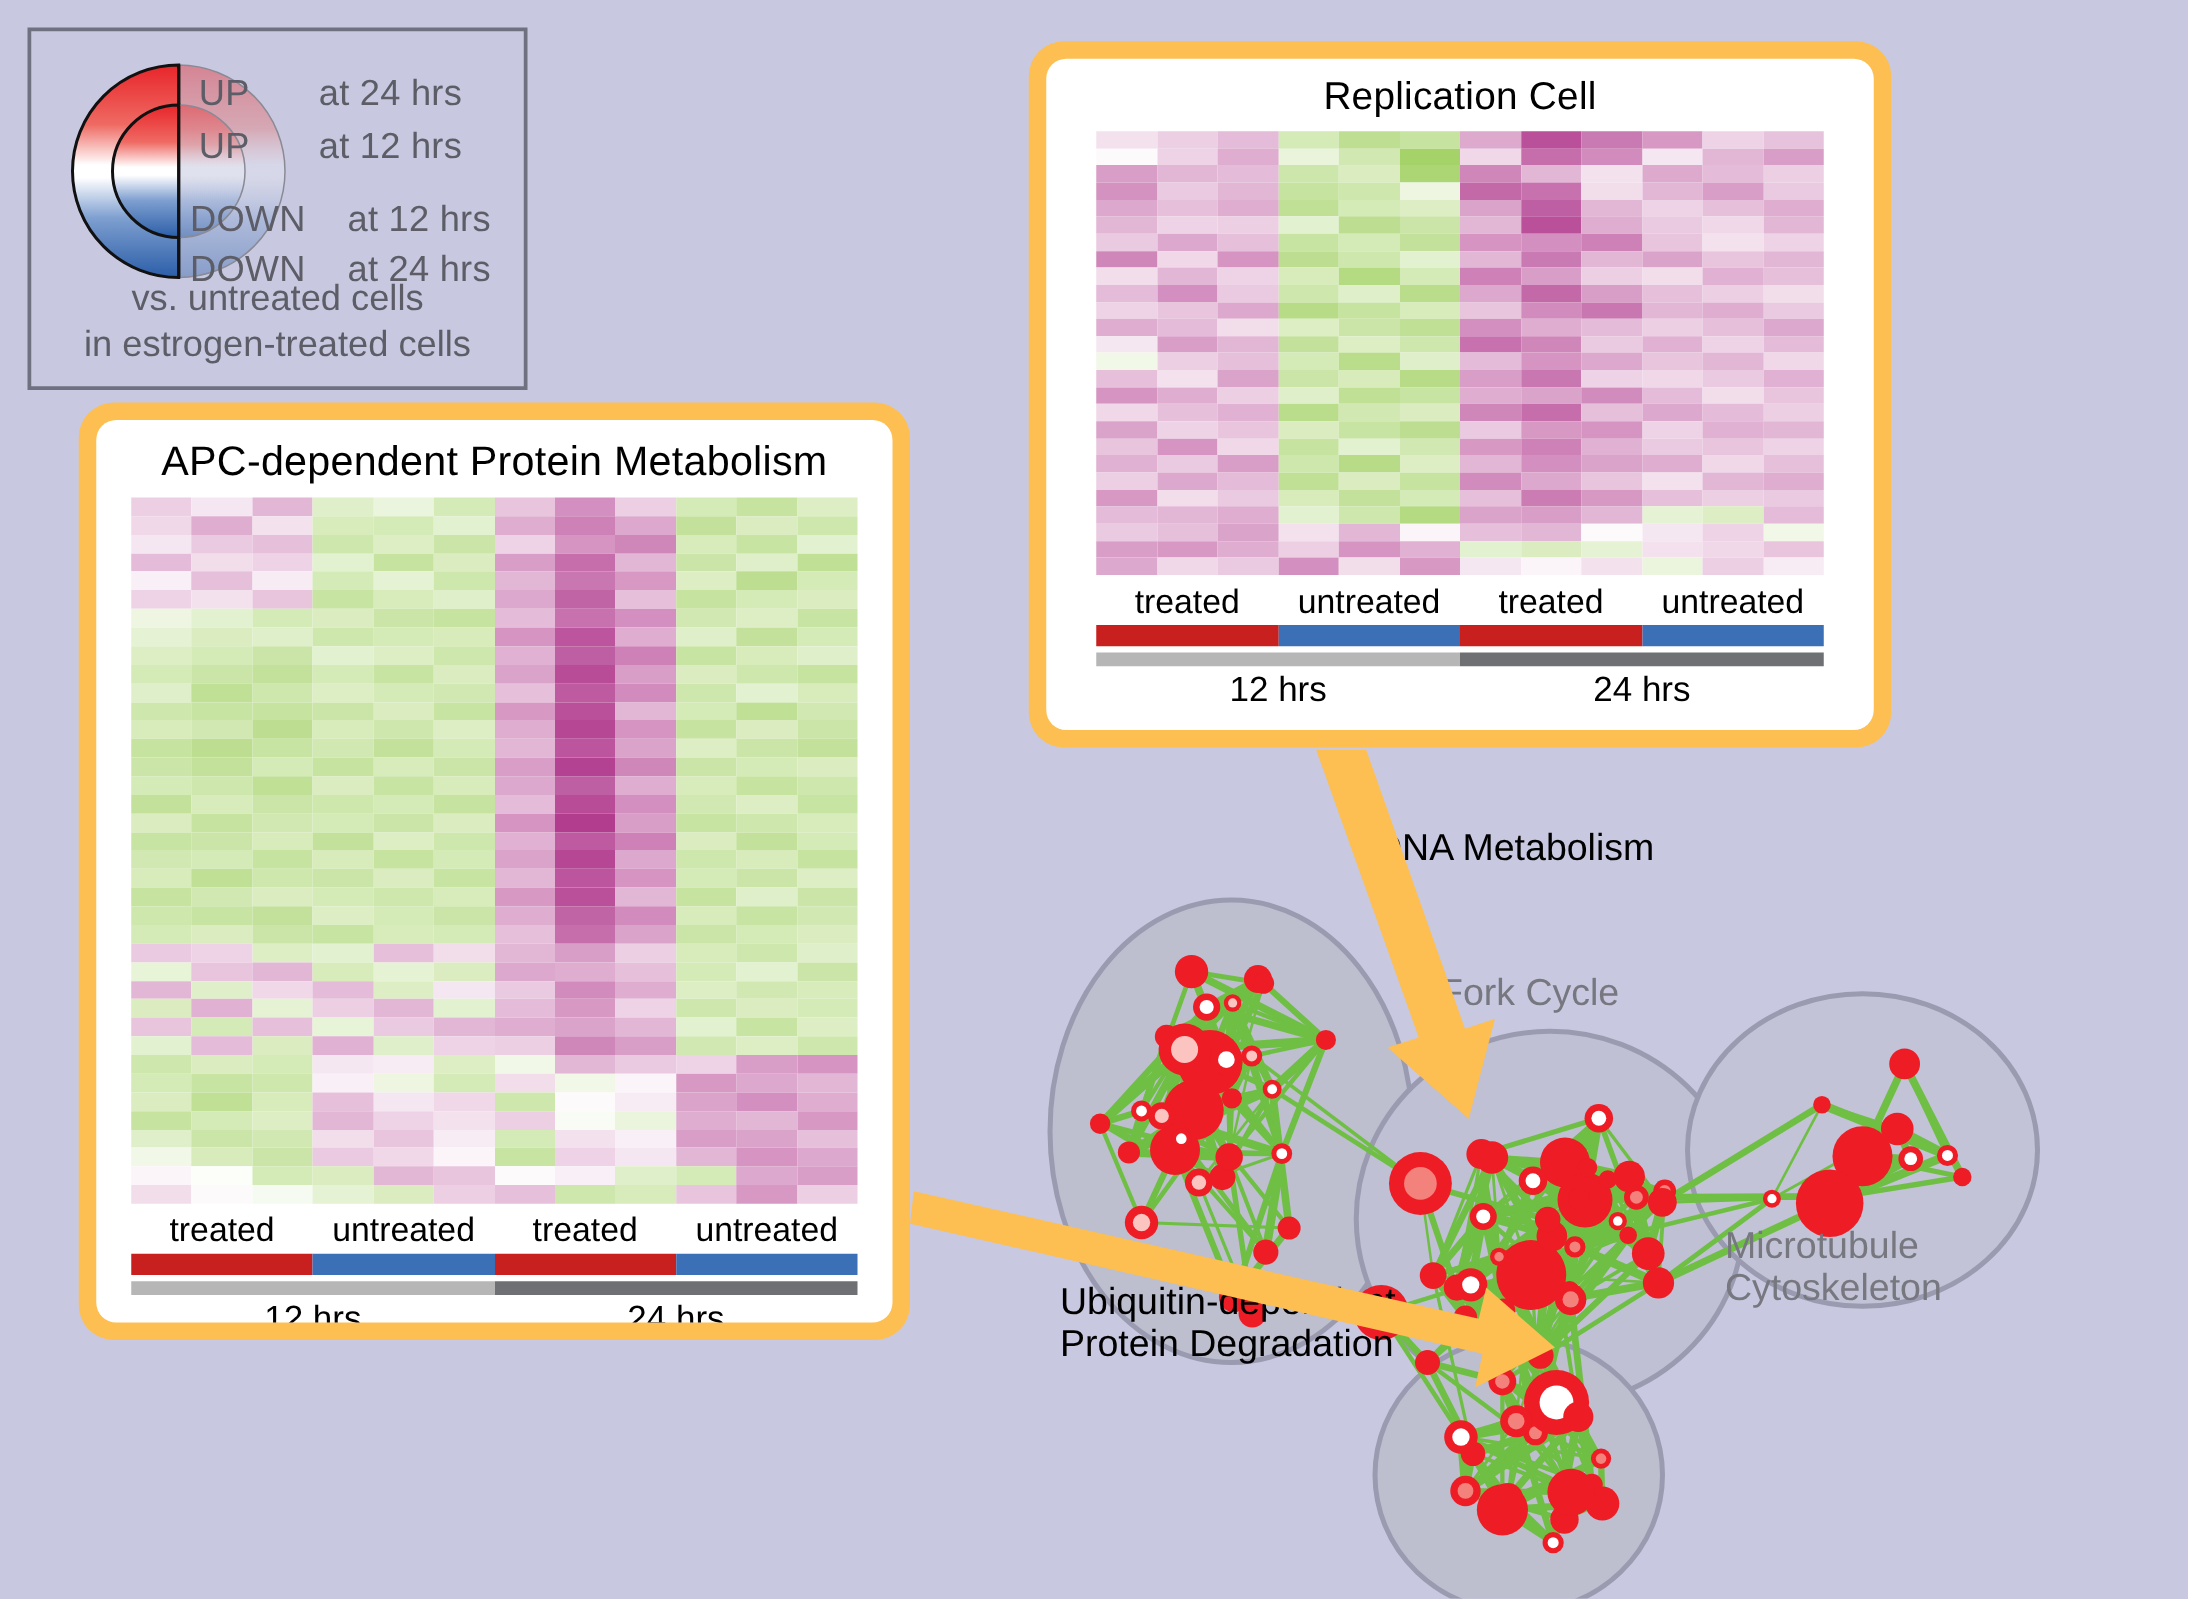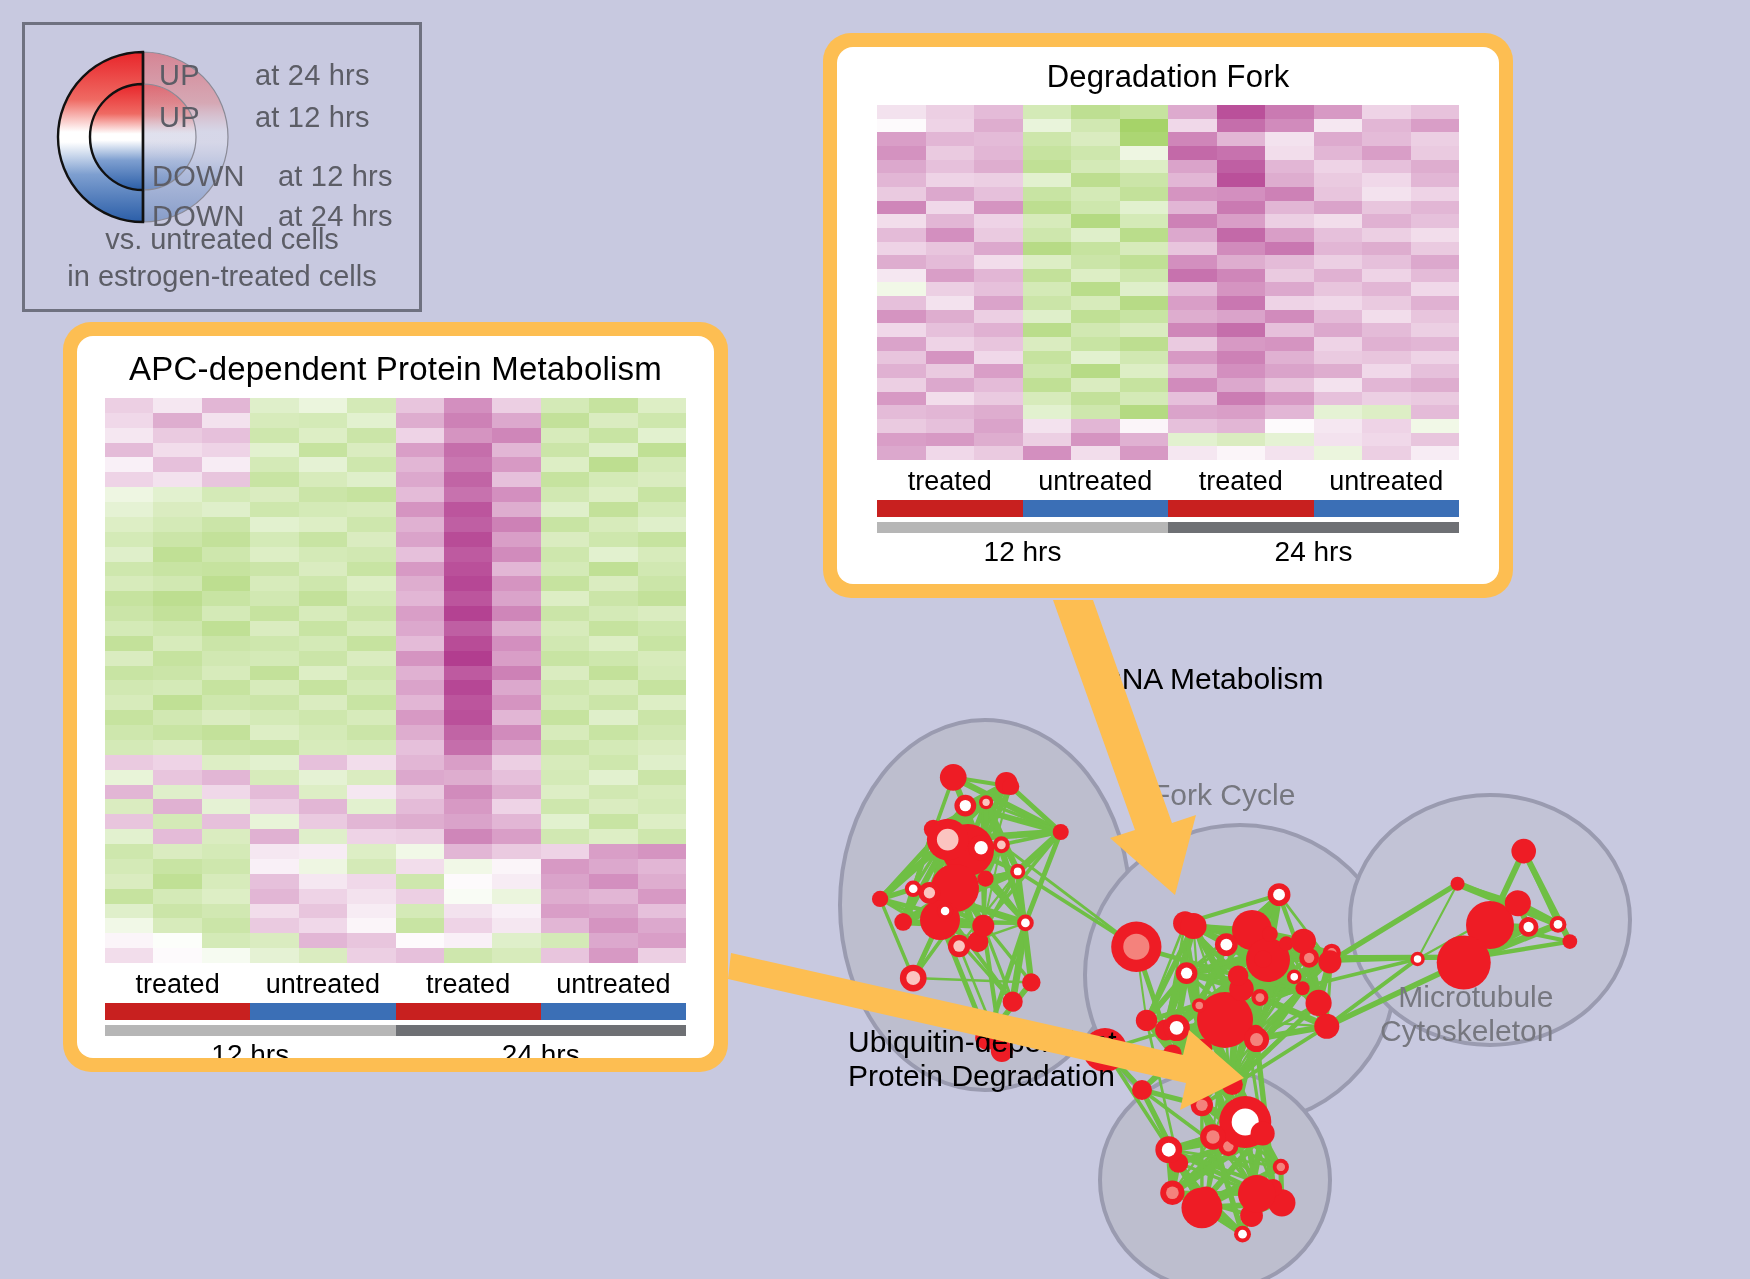--- a/index.html
+++ b/index.html
@@ -72,21 +72,21 @@
   .time-labels > span{flex:1 1 0;text-align:center;font-size:28px;color:#000;}
 
   
   #network{position:absolute;left:800px;top:620px;width:950px;height:659px;}
   #network svg{display:block;width:100%;height:100%;}
   .cluster-label{
     position:absolute;white-space:pre-line;font-size:30px;line-height:1.12;
   }
   #label-dna{left:300px;top:42px;color:#000;}
   #label-cell-cycle{left:352px;top:158px;color:#76777f;}
-  #label-microtubule{left:580px;top:360px;color:#76777f;text-align:right;}
+  #label-microtubule{left:580px;top:360px;color:#76777f;}
   #label-ubiquitin{left:48px;top:405px;color:#000;}
 
   
   #arrows{position:absolute;inset:0;pointer-events:none;}
 </style>
 </head>
 <body>
 
 <div class="stage">
 
@@ -135,21 +135,21 @@
 
     <div id="key-caption">
       <div>vs. untreated cells</div>
       <div>in estrogen-treated cells</div>
     </div>
   </div>
 
 
   <div class="panel" id="rep-fork-panel">
     <div class="panel-inner">
-      <div class="hm-title">Degradation Fork</div>
+      <div class="hm-title">Replication Cell</div>
       <div style="padding:0 40px;">
         <div class="heat-wrap" style="height:355px;">
           <div class="heat-grid" id="hm-rep" style="grid-template-columns: repeat(12, 1fr); grid-template-rows: repeat(26, 1fr);">
               <i style="background: rgb(243, 226, 238);"></i>
               <i style="background: rgb(236, 207, 227);"></i>
               <i style="background: rgb(228, 187, 216);"></i>
               <i style="background: rgb(212, 234, 183);"></i>
               <i style="background: rgb(190, 223, 146);"></i>
               <i style="background: rgb(198, 227, 159);"></i>
               <i style="background: rgb(221, 170, 206);"></i>

